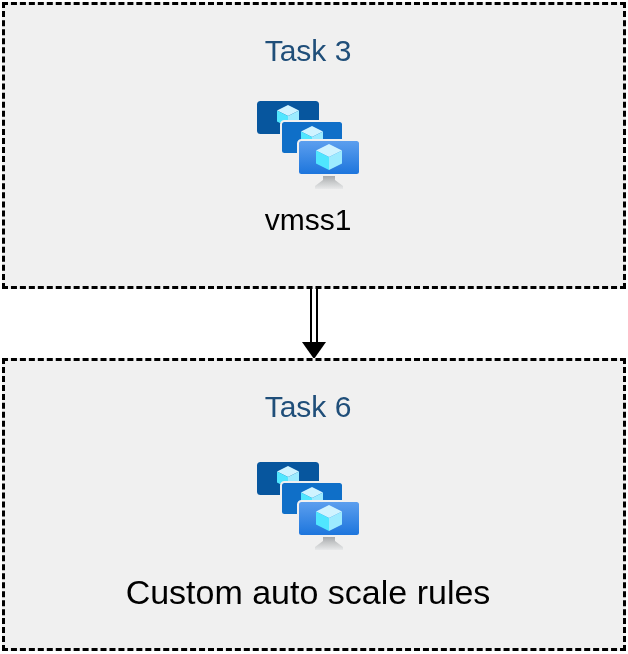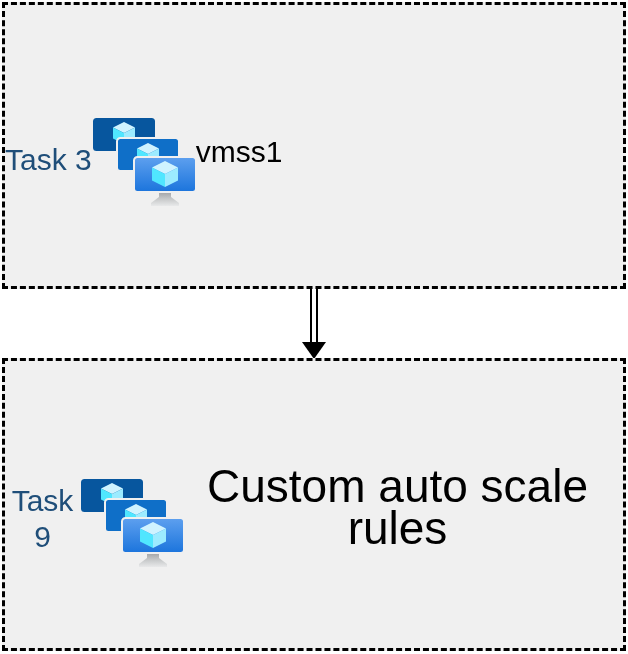--- a/index.html
+++ b/index.html
@@ -19,21 +19,21 @@
     height: 654px;
   }
   .task-box {
     position: absolute;
     left: 2px;
     width: 624px;
     box-sizing: border-box;
     background: var(--box-fill, #F0F0F0);
     border: 3px dashed var(--box-border, #000000);
     display: flex;
-    flex-direction: row;
+    flex-direction: column;
     align-items: center;
     padding-right: 12px; 
   }
   .box-3 { top: 2px;   height: 287px; }
   .box-4 { top: 358px; height: 293px; }
 
   .task-title {
     margin: 28px 0 0 0;
     font-size: 30px;
     line-height: 36px;
@@ -50,22 +50,22 @@
   .box-4 .vmss-icon { margin-top: 37px; }
 
   .caption {
     margin: 12px 0 0 0;
     text-align: center;
     color: var(--text-color, #000000);
     font-size: 30px;
     line-height: 38px;
   }
   .caption--lg {
-    margin-top: 4px;
-    font-size: 46px;
+    margin-top: 21px;
+    font-size: 34px;
     line-height: 42px;
   }
   .caption-line { display: block; }
 
   .outlined {
     stroke: var(--box-fill, #F0F0F0);
     stroke-width: 2px;
   }
 
   .connector {
@@ -135,21 +135,21 @@
     <svg width="26" height="70" viewBox="0 0 26 70" aria-hidden="true">
       <g>
         <line x1="10" y1="0" x2="10" y2="55" stroke="currentColor" stroke-width="2"></line>
         <line x1="16" y1="0" x2="16" y2="55" stroke="currentColor" stroke-width="2"></line>
         <polygon points="1,53 25,53 13,70" fill="currentColor"></polygon>
       </g>
     </svg>
   </div>
 
   <section class="task-box box-4">
-    <h2 class="task-title">Task 9</h2>
+    <h2 class="task-title">Task 6</h2>
 
     <div class="vmss-icon">
       <svg width="104" height="88" viewBox="0 0 104 88" aria-hidden="true">
         <defs>
           <linearGradient id="gFrontB" x1="0" y1="0" x2="0" y2="1">
             <stop offset="0" stop-color="#5EA0EF"></stop>
             <stop offset="1" stop-color="#1B74DC"></stop>
           </linearGradient>
           <linearGradient id="gStandB" x1="0" y1="0" x2="0" y2="1">
             <stop offset="0" stop-color="#97999D"></stop>

